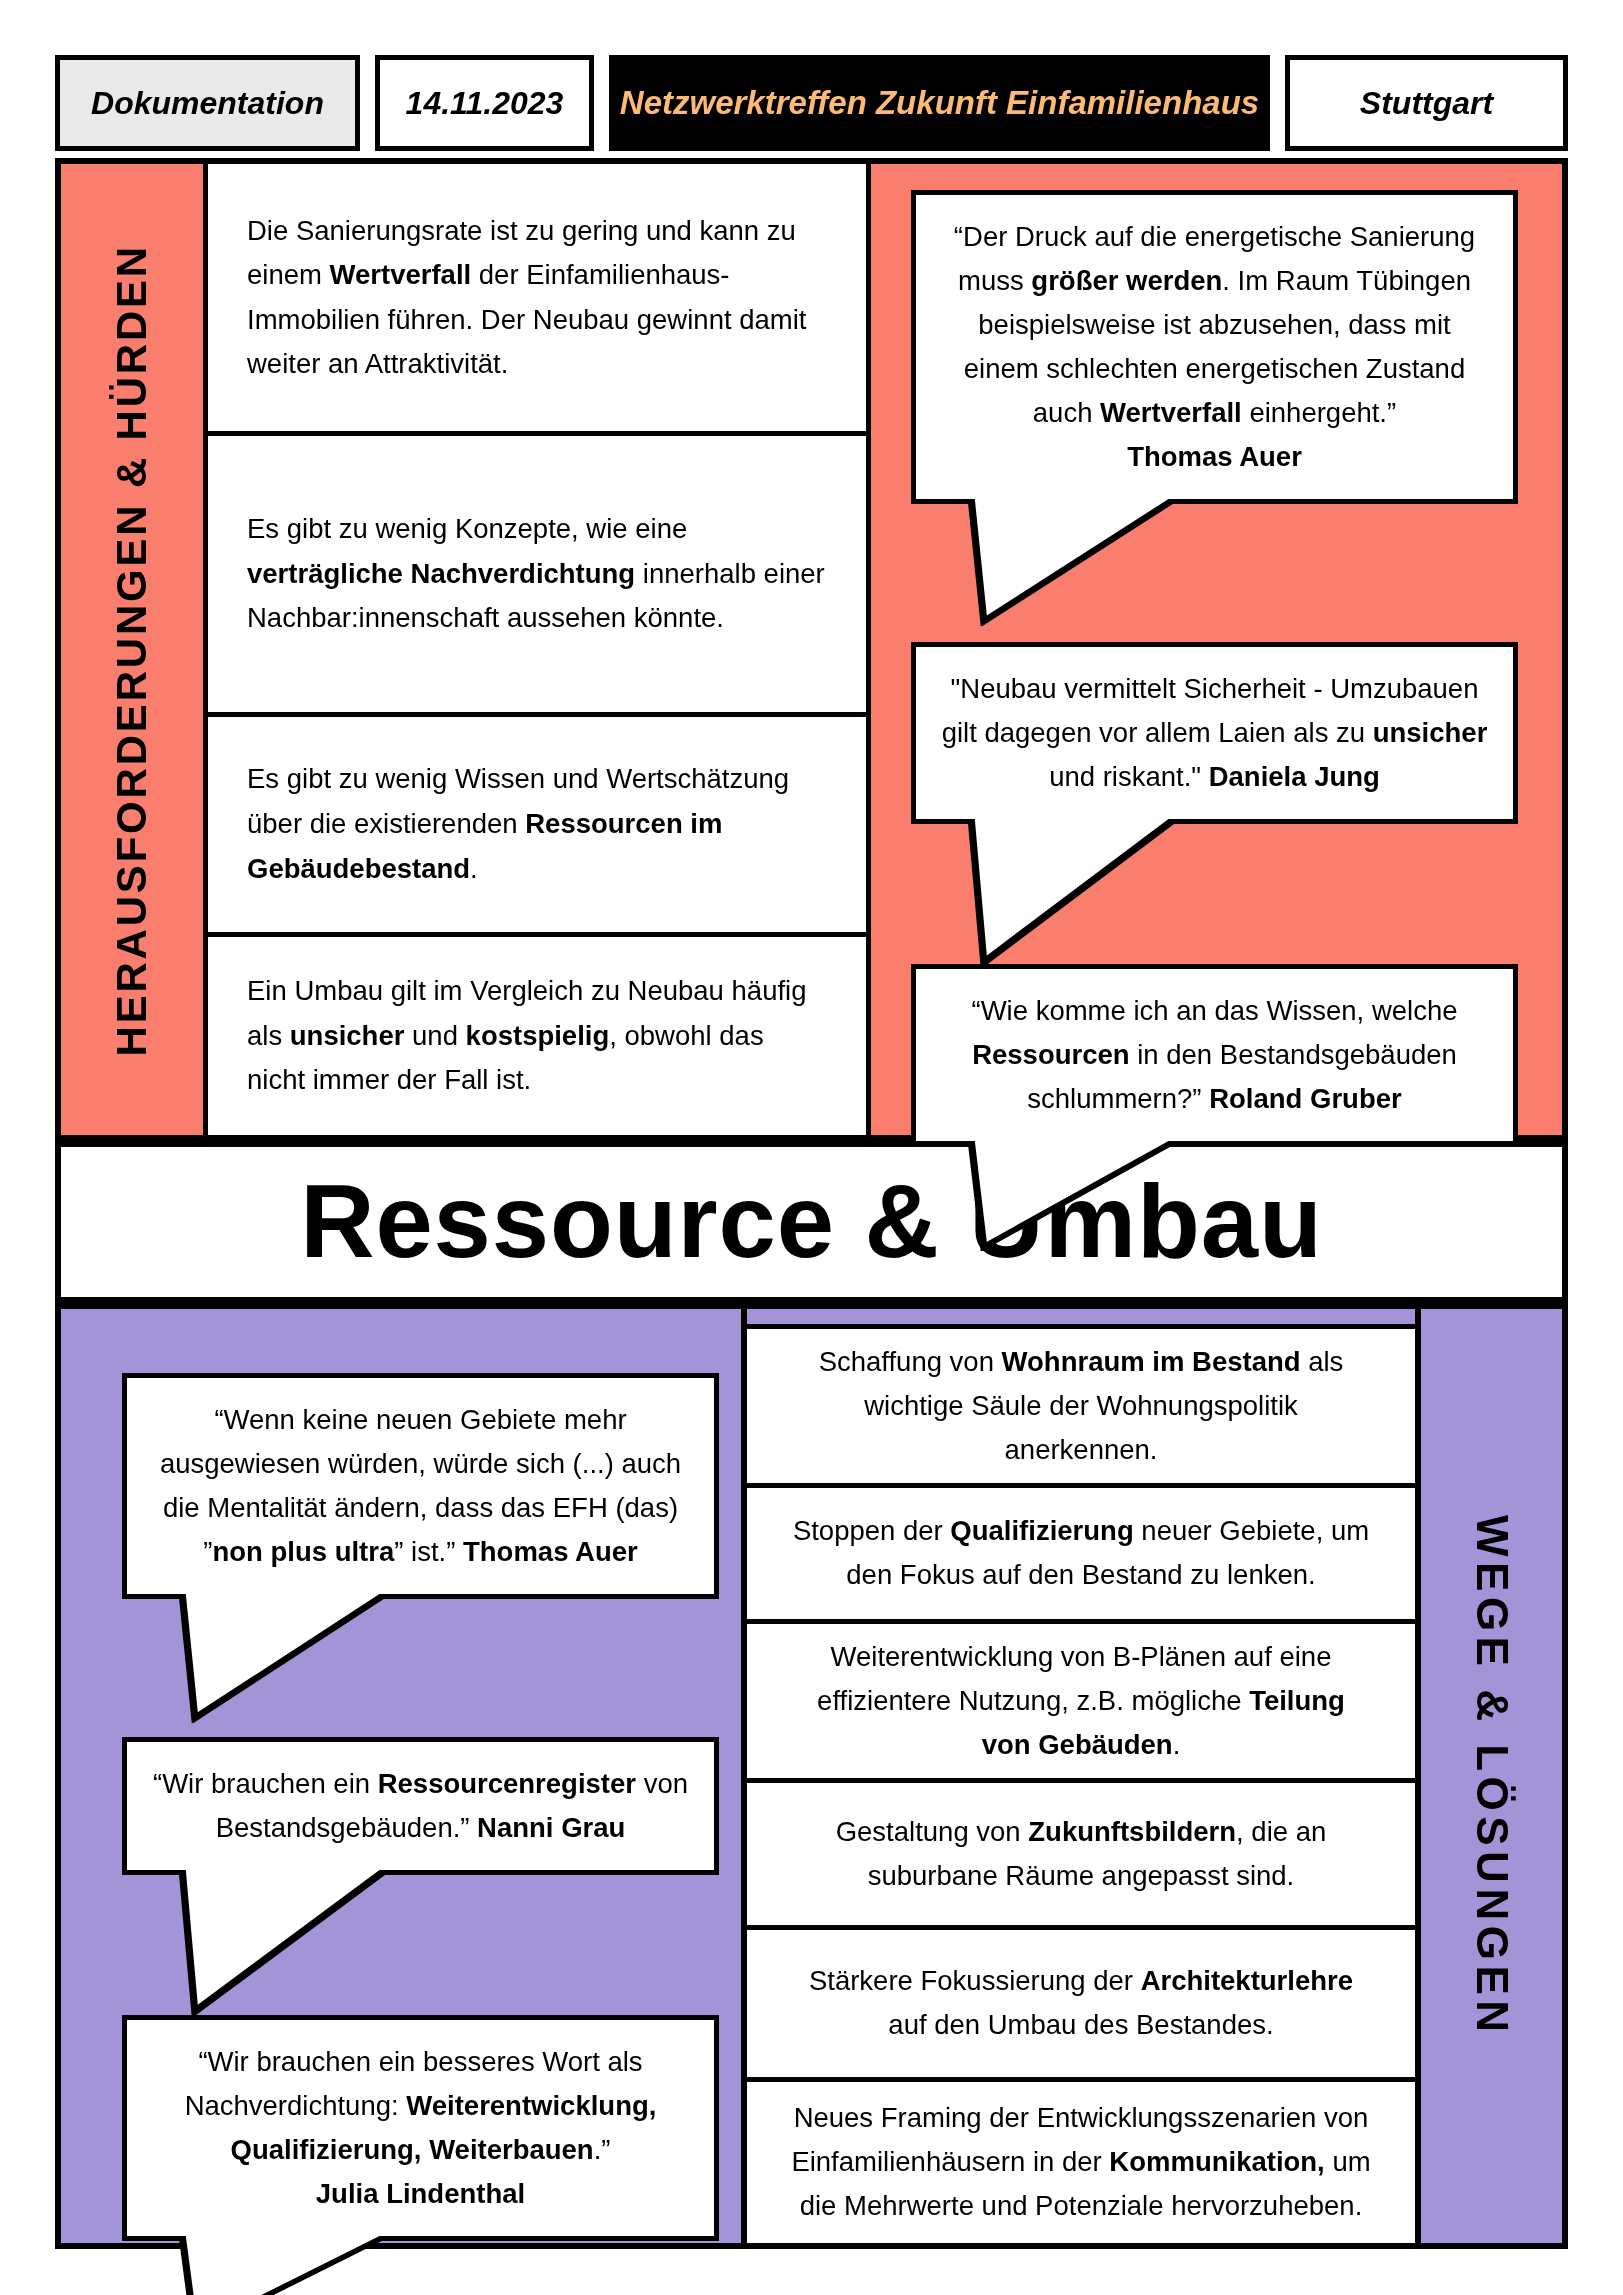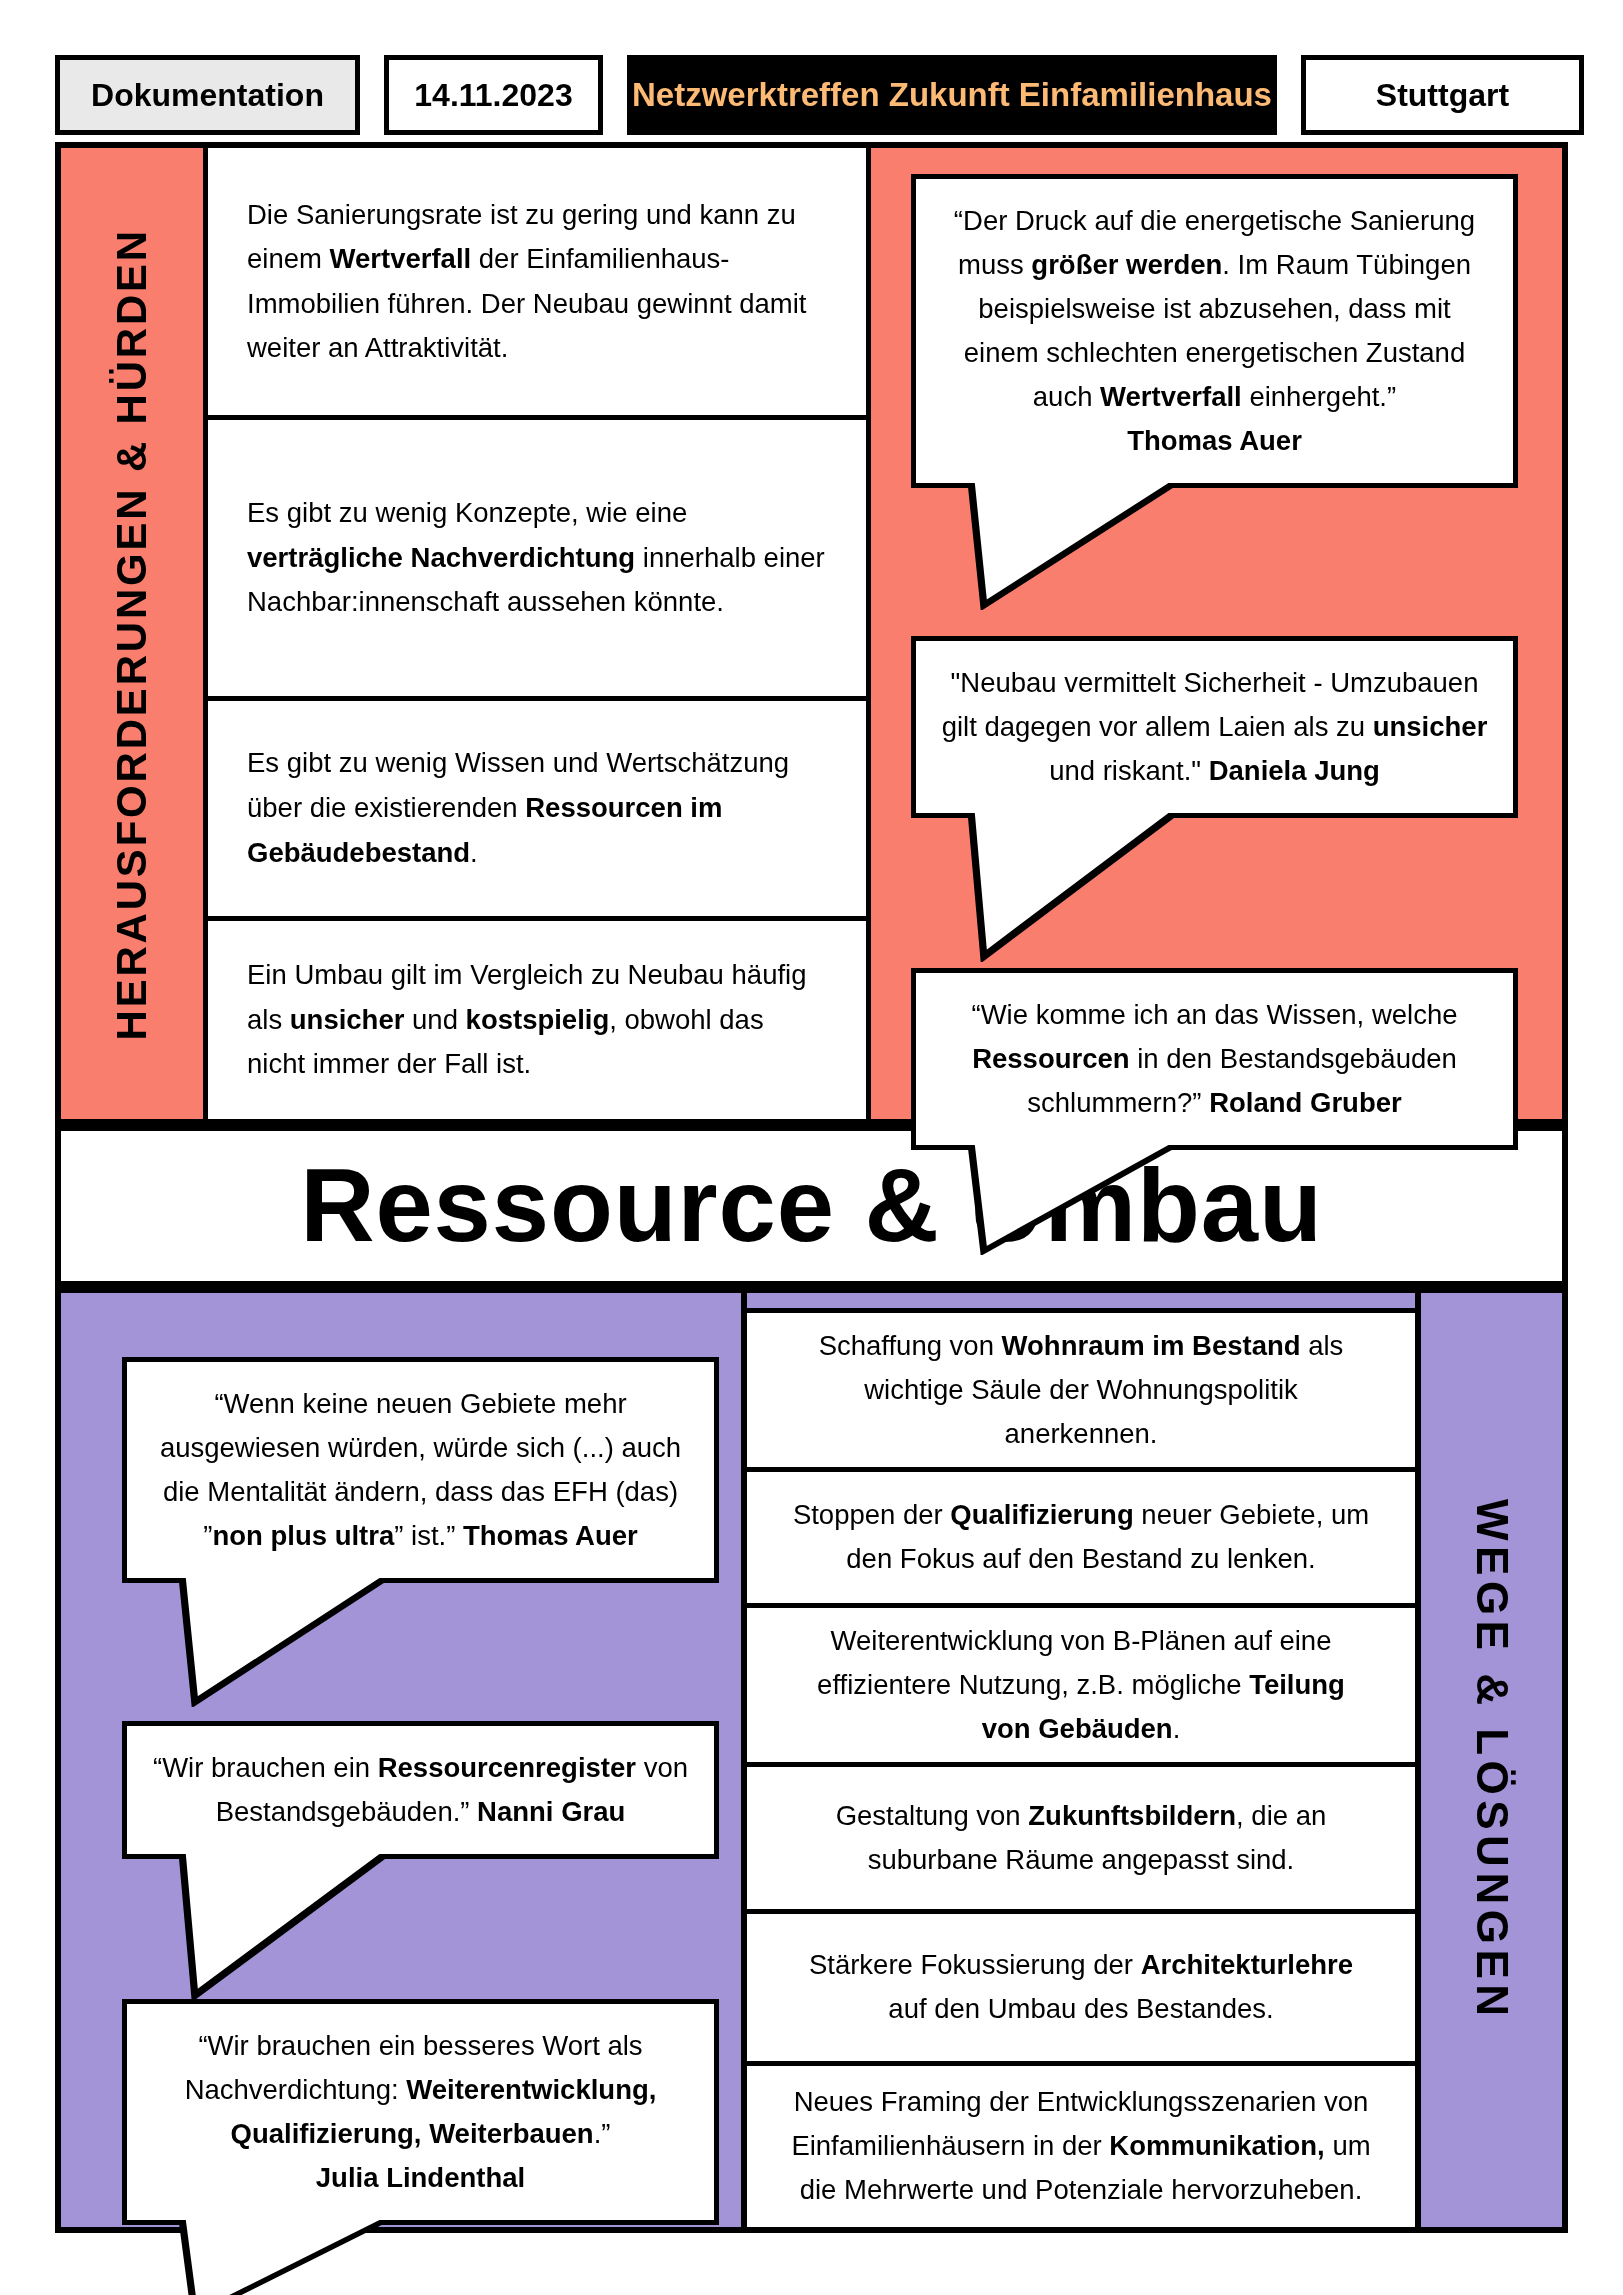--- a/index.html
+++ b/index.html
@@ -14,21 +14,21 @@
   .page{
     position:relative;
     width:1624px;height:2296px;
     background:var(--paper);
     font-family:"Liberation Sans", sans-serif;
     color:var(--ink);
   }
   .content{position:absolute;left:55px;top:55px;width:1513px;}
 
   
-  .header{display:flex;height:80px;gap:24px;}
+  .header{display:flex;height:96px;gap:15px;font-style:italic;}
   .hcell{
     border:5.5px solid var(--ink);
     display:flex;align-items:center;justify-content:center;
     font-weight:bold;font-size:32px;background:#fff;white-space:nowrap;
   }
   .hcell.doc{flex:0 0 305px;background:var(--header-gray);}
   .hcell.date{flex:0 0 219px;}
   .hcell.event{flex:1 1 auto;background:var(--ink);color:#fdba74;border-color:var(--ink);font-size:33px;}
   .hcell.loc{flex:0 0 283px;}
 
@@ -55,21 +55,21 @@
     display:flex;align-items:center;justify-content:center;
     padding:9.2px 39px;
     font-size:27.5px;line-height:1.62;
   }
   .wbox:last-child{border-bottom-width:0;}
   .wbox.b1{flex:29 1 0;}
   .wbox.b2{flex:30 1 0;}
   .wbox.b3{flex:23 1 0;}
   .wbox.b4{flex:21 1 0;}
 
-  .chal-quotes{flex:1 1 auto;padding:26px 44px 0 40px;display:flex;flex-direction:column;gap:10px;}
+  .chal-quotes{flex:1 1 auto;padding:26px 44px 0 40px;display:flex;flex-direction:column;}
 
   
   .bubble{position:relative;}
   .bubble .bx{
     background:#fff;border:5.5px solid var(--ink);
     text-align:center;padding:20px 24px;
     font-size:27.5px;line-height:1.6;
   }
   .bubble .tail{
     position:absolute;top:calc(100% - 5.5px);left:53px;

